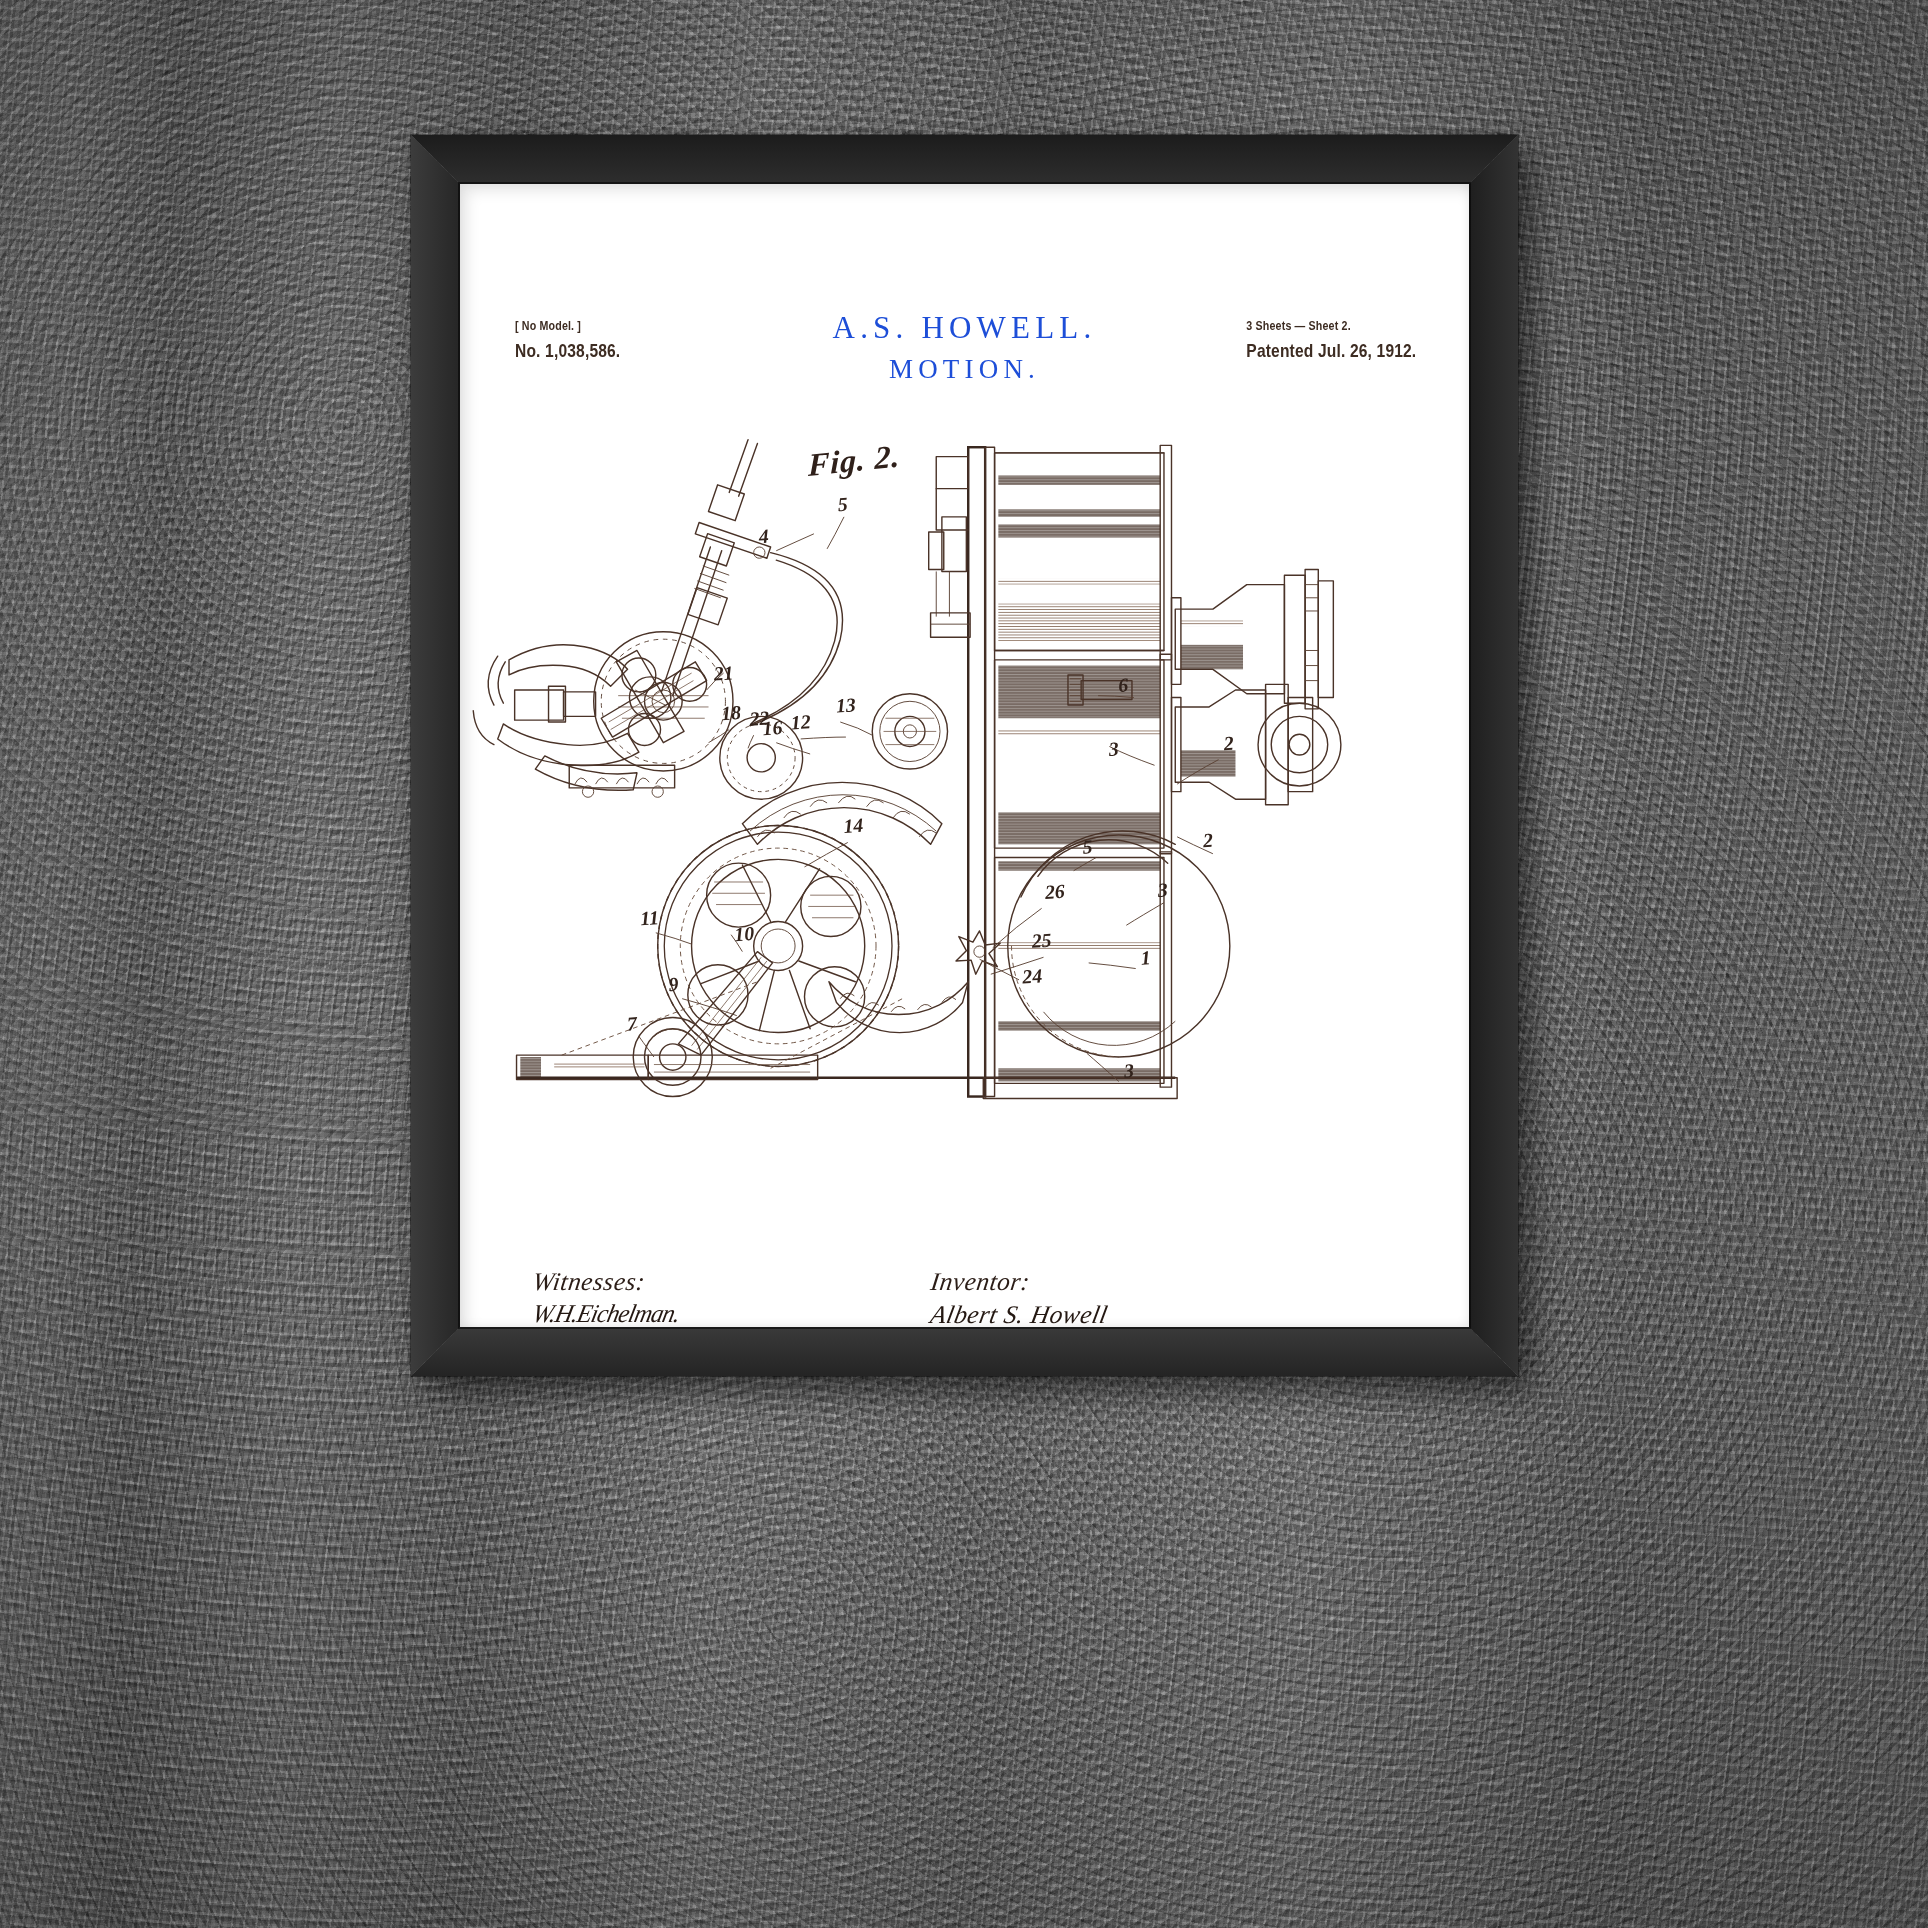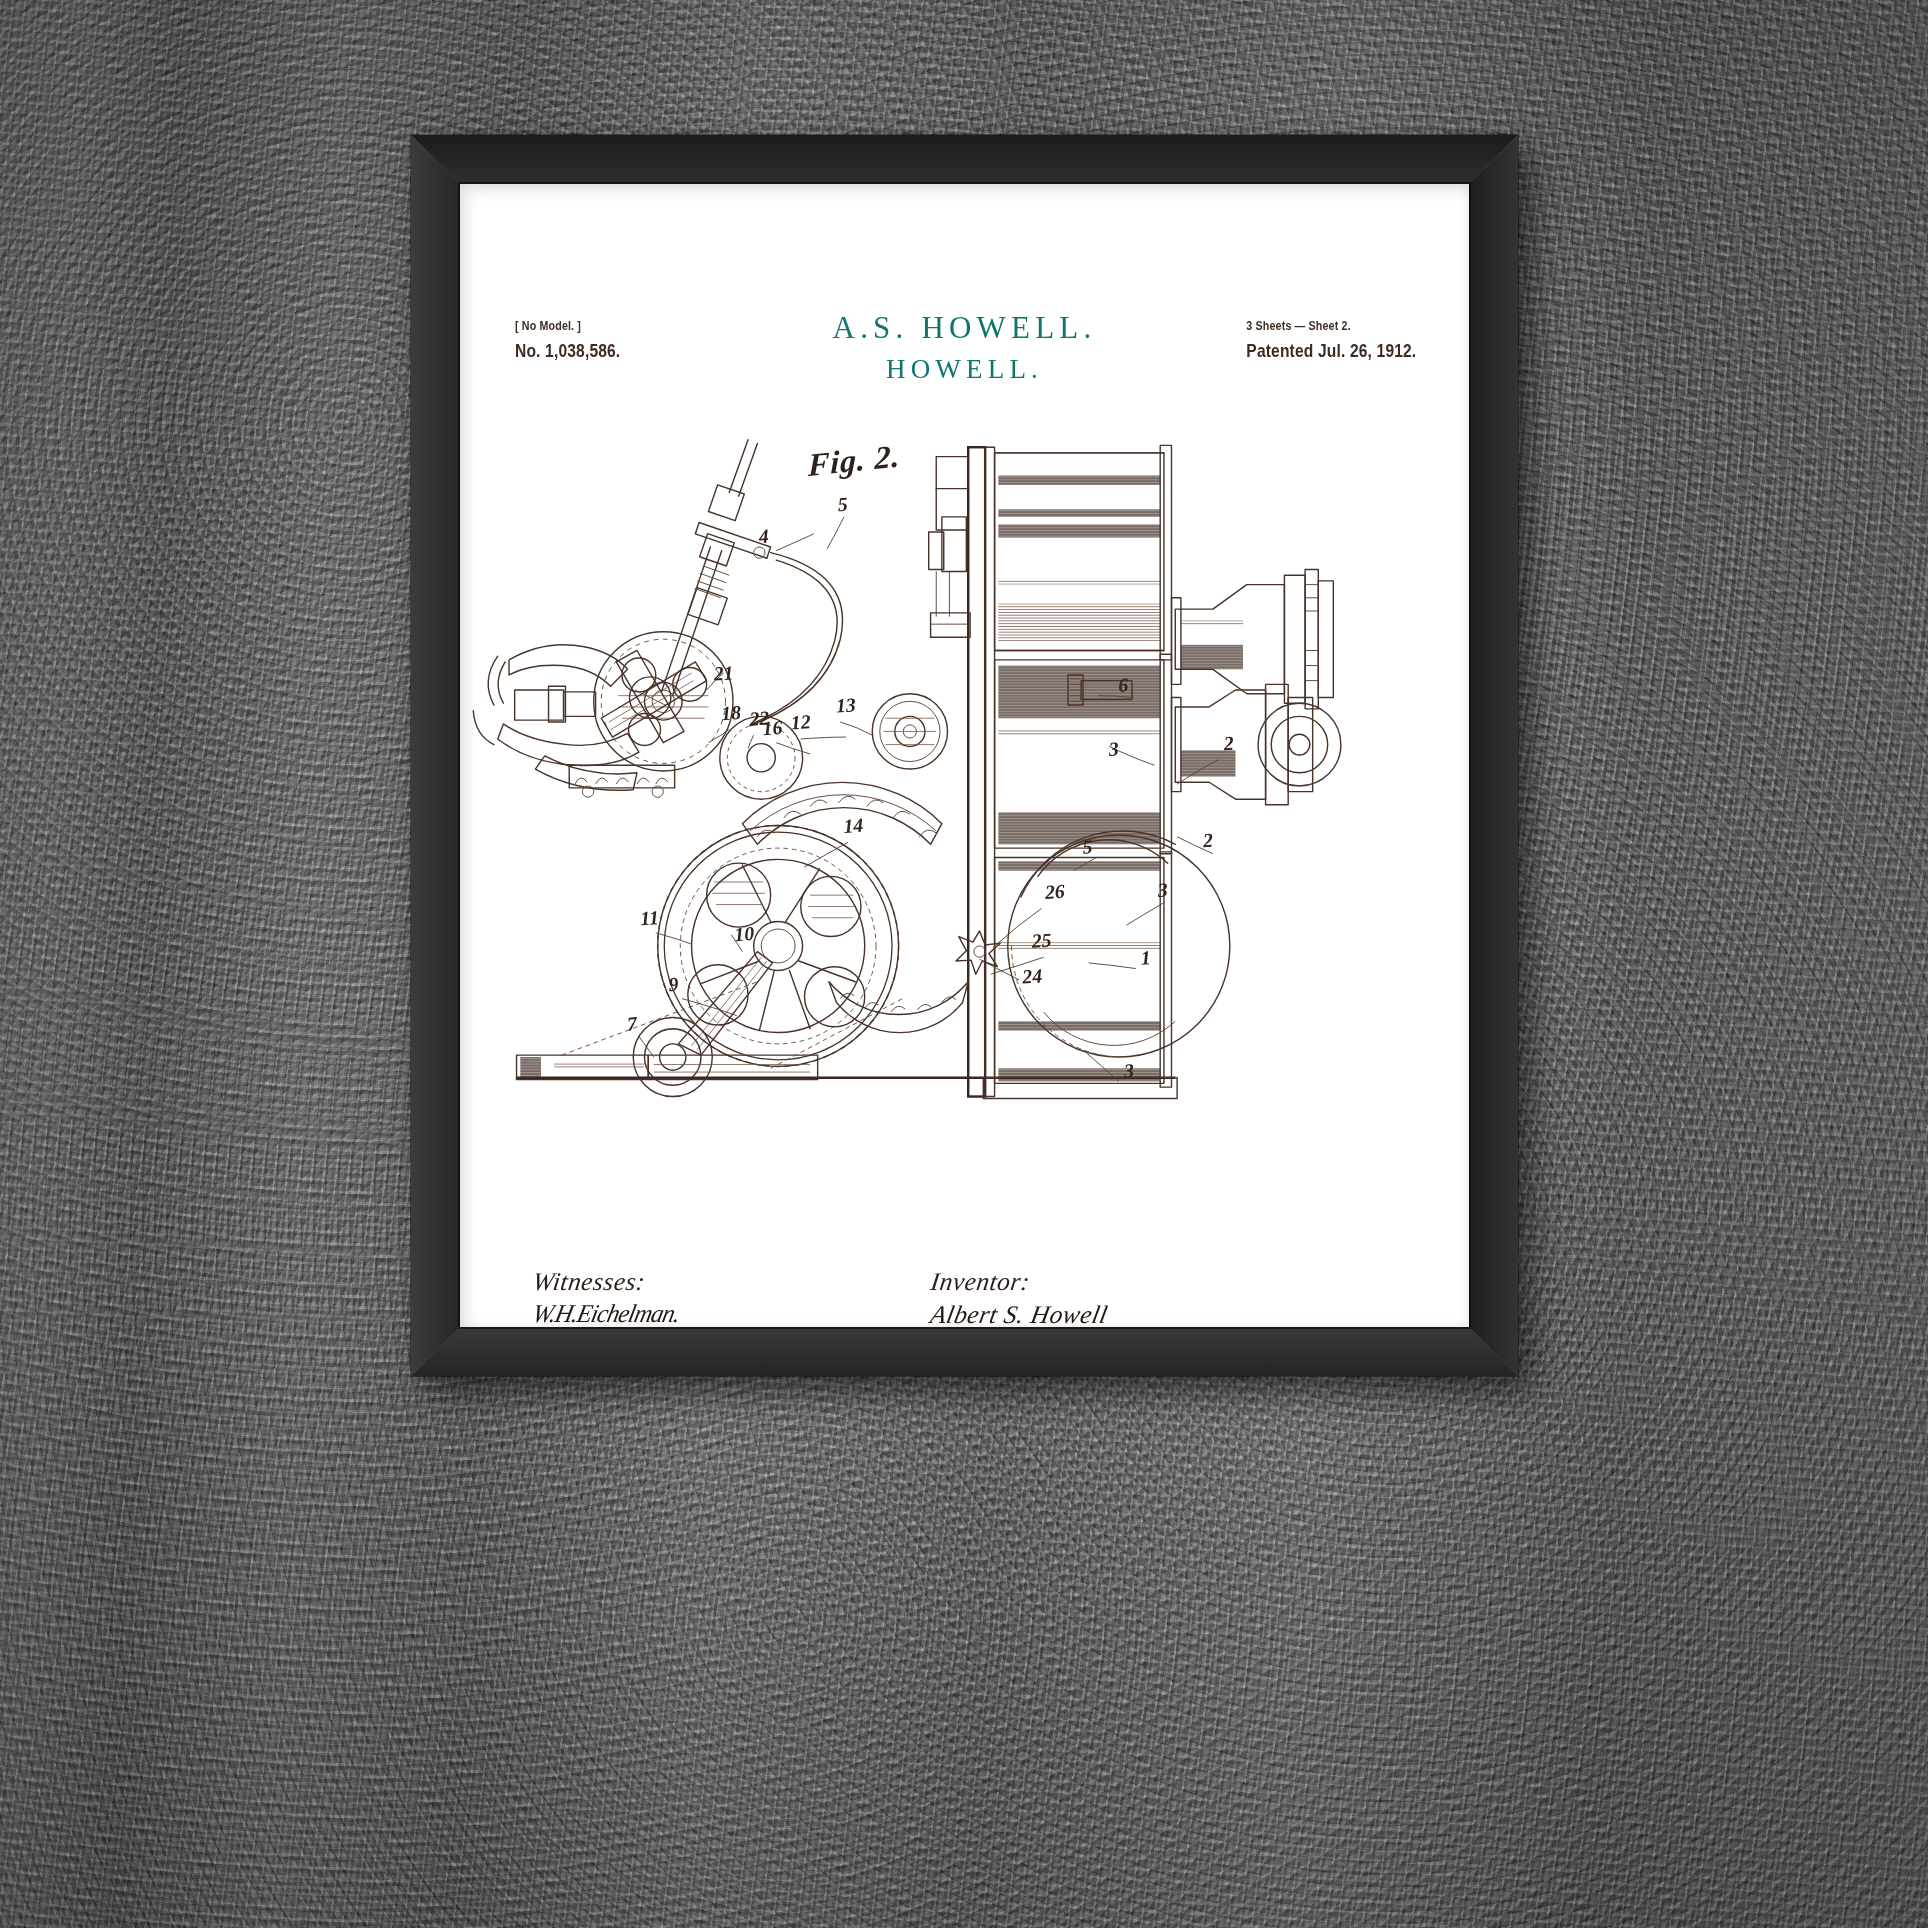--- a/index.html
+++ b/index.html
@@ -83,21 +83,21 @@
   .hdr-small{
     font-family:"Liberation Sans",sans-serif;
     color:#3d2c22;font-size:13px;letter-spacing:0.2px;
     transform:scaleX(.82);transform-origin:left center;white-space:nowrap;
     line-height:1.55;font-weight:600;
   }
   .hdr-right .hdr-small{transform-origin:right center;}
   .hdr-small.big{font-size:19px;font-weight:700;}
   .hdr-center{position:absolute;left:0;right:0;top:-5.6px;text-align:center;}
   .hdr-title{
-    font-family:"Liberation Serif",serif;color:#0f766e;
+    font-family:"Liberation Serif",serif;color:#1d4ed8;
     letter-spacing:5.2px;line-height:1.42;white-space:nowrap;
   }
   .hdr-title.l1{font-size:31px;}
   .hdr-title.l2{font-size:27px;}
   .hdr-title.l3{font-size:27px;}
 
   
   #figwrap{position:absolute;left:0;right:0;top:235px;height:847px;}
   #figlabel{
     position:absolute;left:348px;top:22.6px;
@@ -176,21 +176,21 @@
     <div id="paper">
       <div class="paper-inner">
 
         <div id="header">
           <div class="hdr-left">
             <div class="hdr-small">[ No Model. ]</div>
             <div class="hdr-small big">No. 1,038,586.</div>
           </div>
           <div class="hdr-center">
             <div class="hdr-title l1">A.S. HOWELL.</div>
-            <div class="hdr-title l3">HOWELL.</div>
+            <div class="hdr-title l3">MOTION.</div>
           </div>
           <div class="hdr-right">
             <div class="hdr-small">3 Sheets — Sheet 2.</div>
             <div class="hdr-small big">Patented Jul. 26, 1912.</div>
           </div>
         </div>
 
         <div id="figwrap">
           <div id="figlabel">Fig. 2.</div>
 

